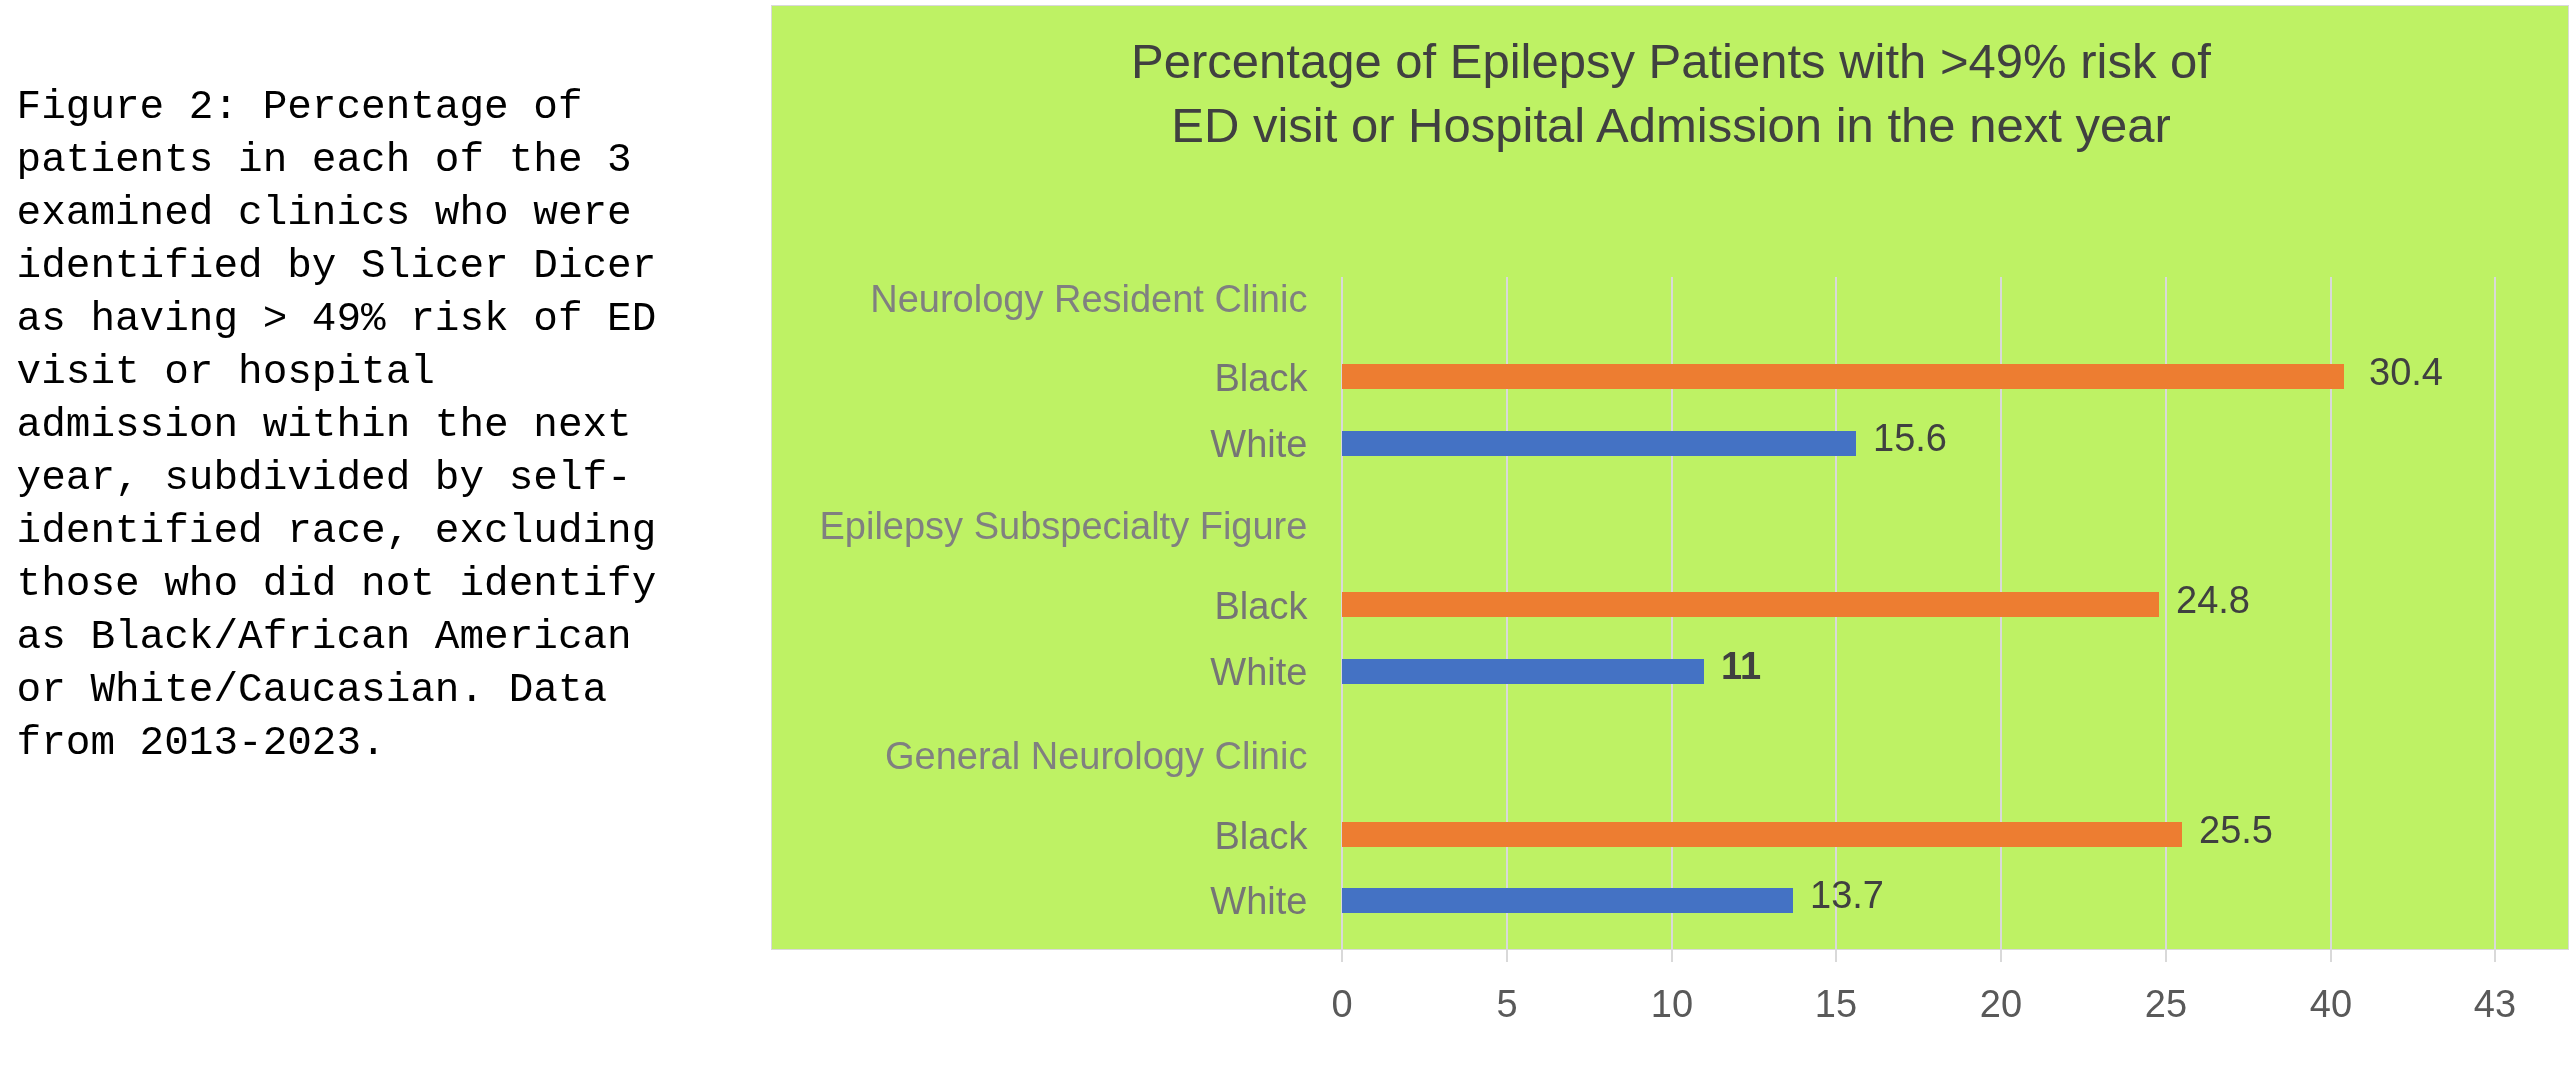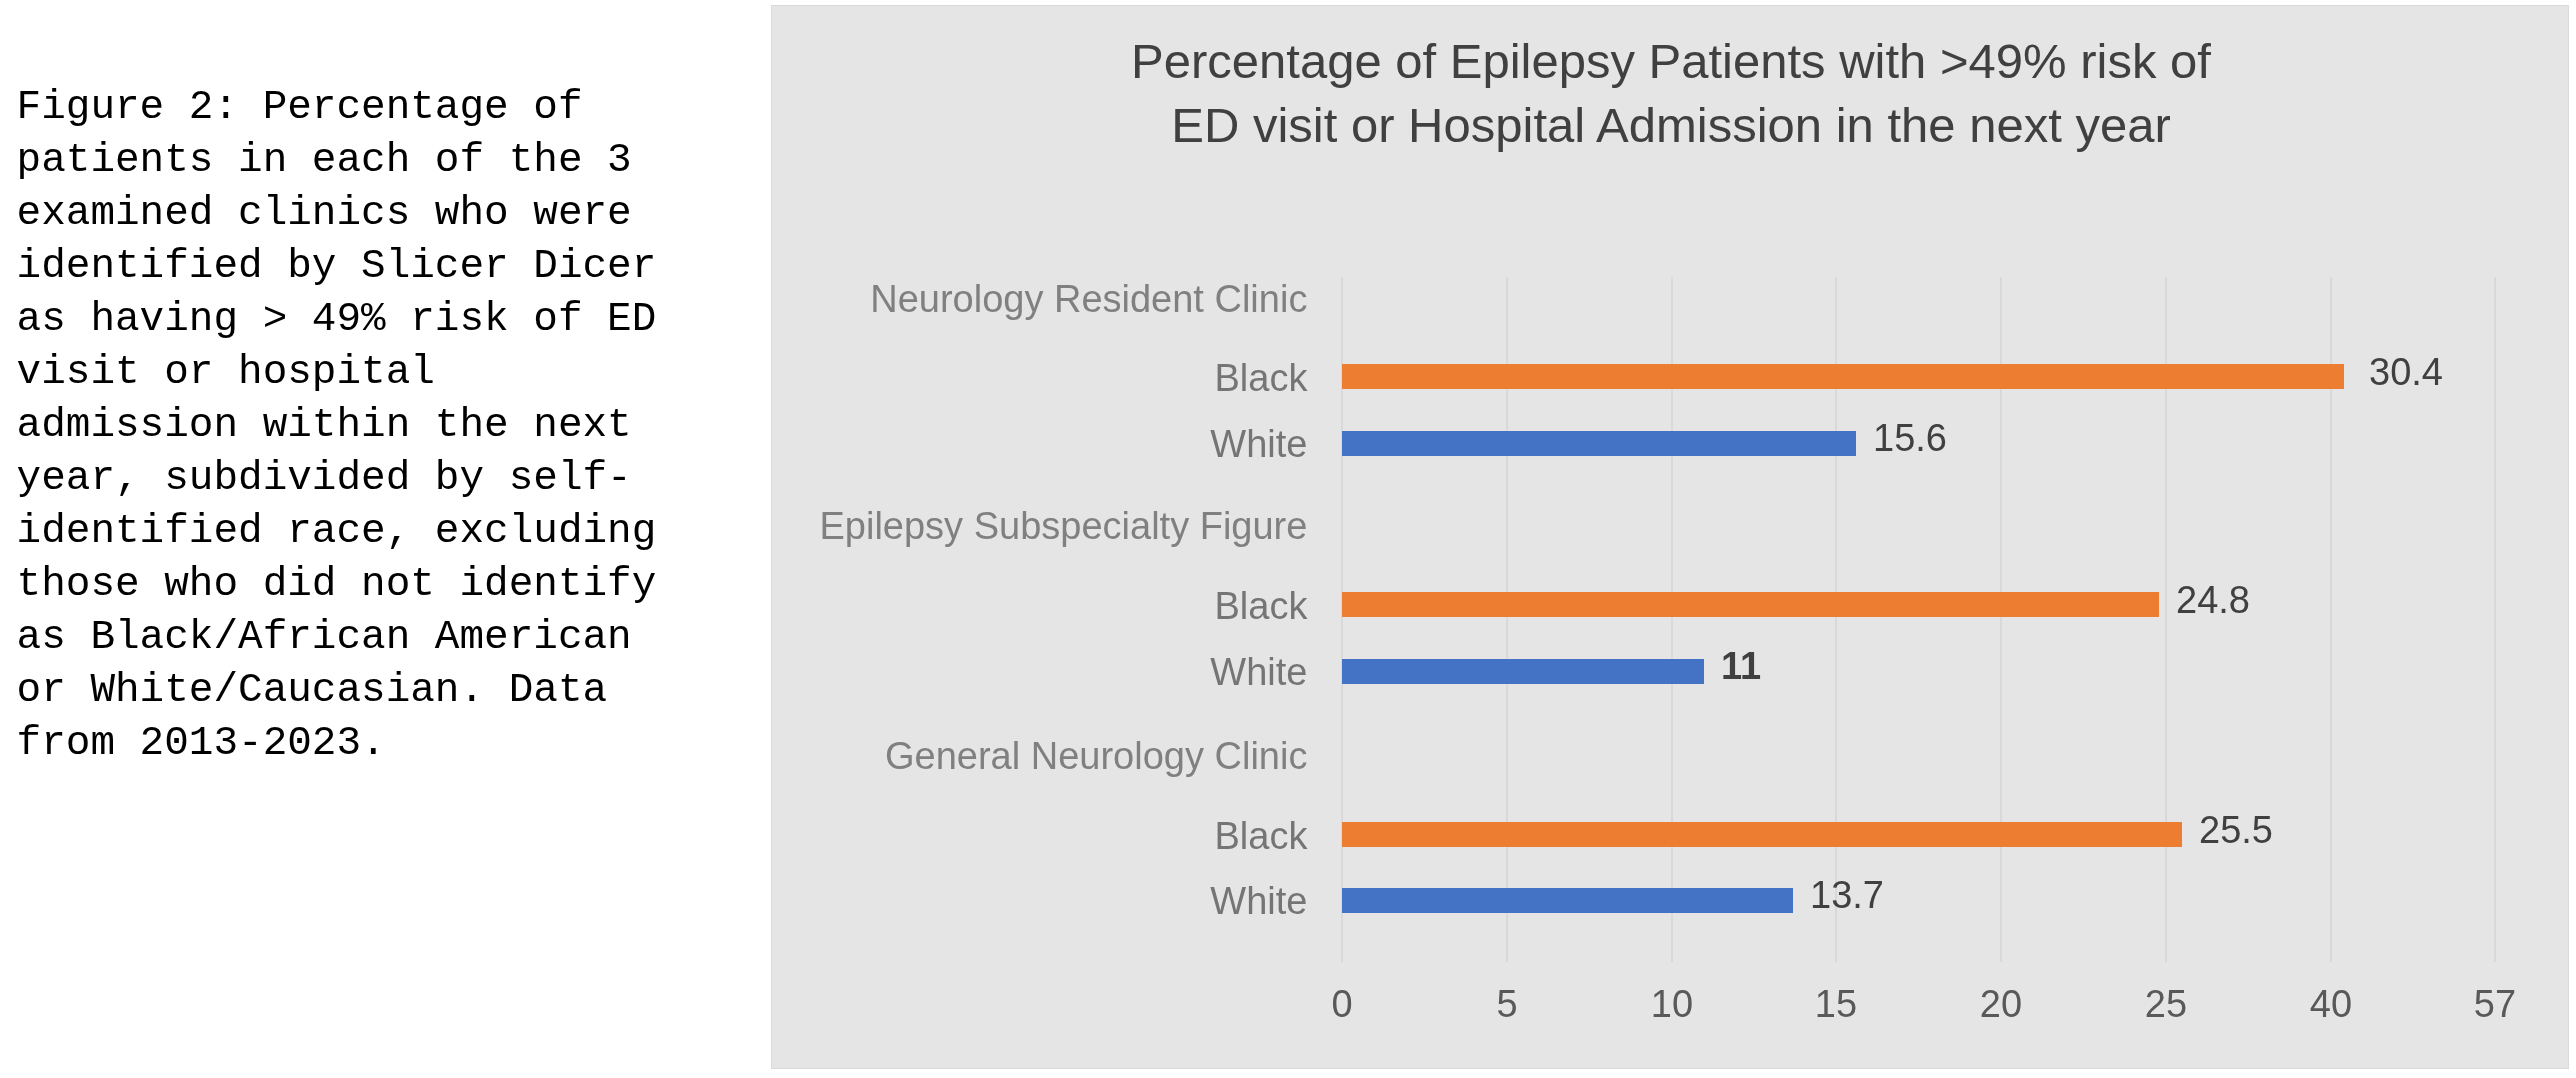--- a/index.html
+++ b/index.html
@@ -30,22 +30,22 @@
     white-space: pre-line;
     letter-spacing: 0px;
   }
 
   
   #chart-frame {
     position: absolute;
     left: 771px;
     top: 4.6px;
     width: 1798px;
-    height: 1064px;
-    background: #e5e5e5;
+    height: 945px;
+    background: #bef264;
     border: 1.8px solid #d9d9d9;
     box-sizing: border-box;
   }
 
   #chart-title {
     position: absolute;
     left: 55px;
     top: 23px;
     width: 1688px;
     text-align: center;
@@ -188,17 +188,17 @@
   </div>
 
   <div id="x-ticks">
       <div class="x-tick" style="left: 0px;">0</div>
       <div class="x-tick" style="left: 165px;">5</div>
       <div class="x-tick" style="left: 330px;">10</div>
       <div class="x-tick" style="left: 494px;">15</div>
       <div class="x-tick" style="left: 659px;">20</div>
       <div class="x-tick" style="left: 824px;">25</div>
       <div class="x-tick" style="left: 989px;">40</div>
-      <div class="x-tick" style="left: 1153px;">57</div>
+      <div class="x-tick" style="left: 1153px;">43</div>
     </div>
 
 </div>
 
 
 </body></html>

